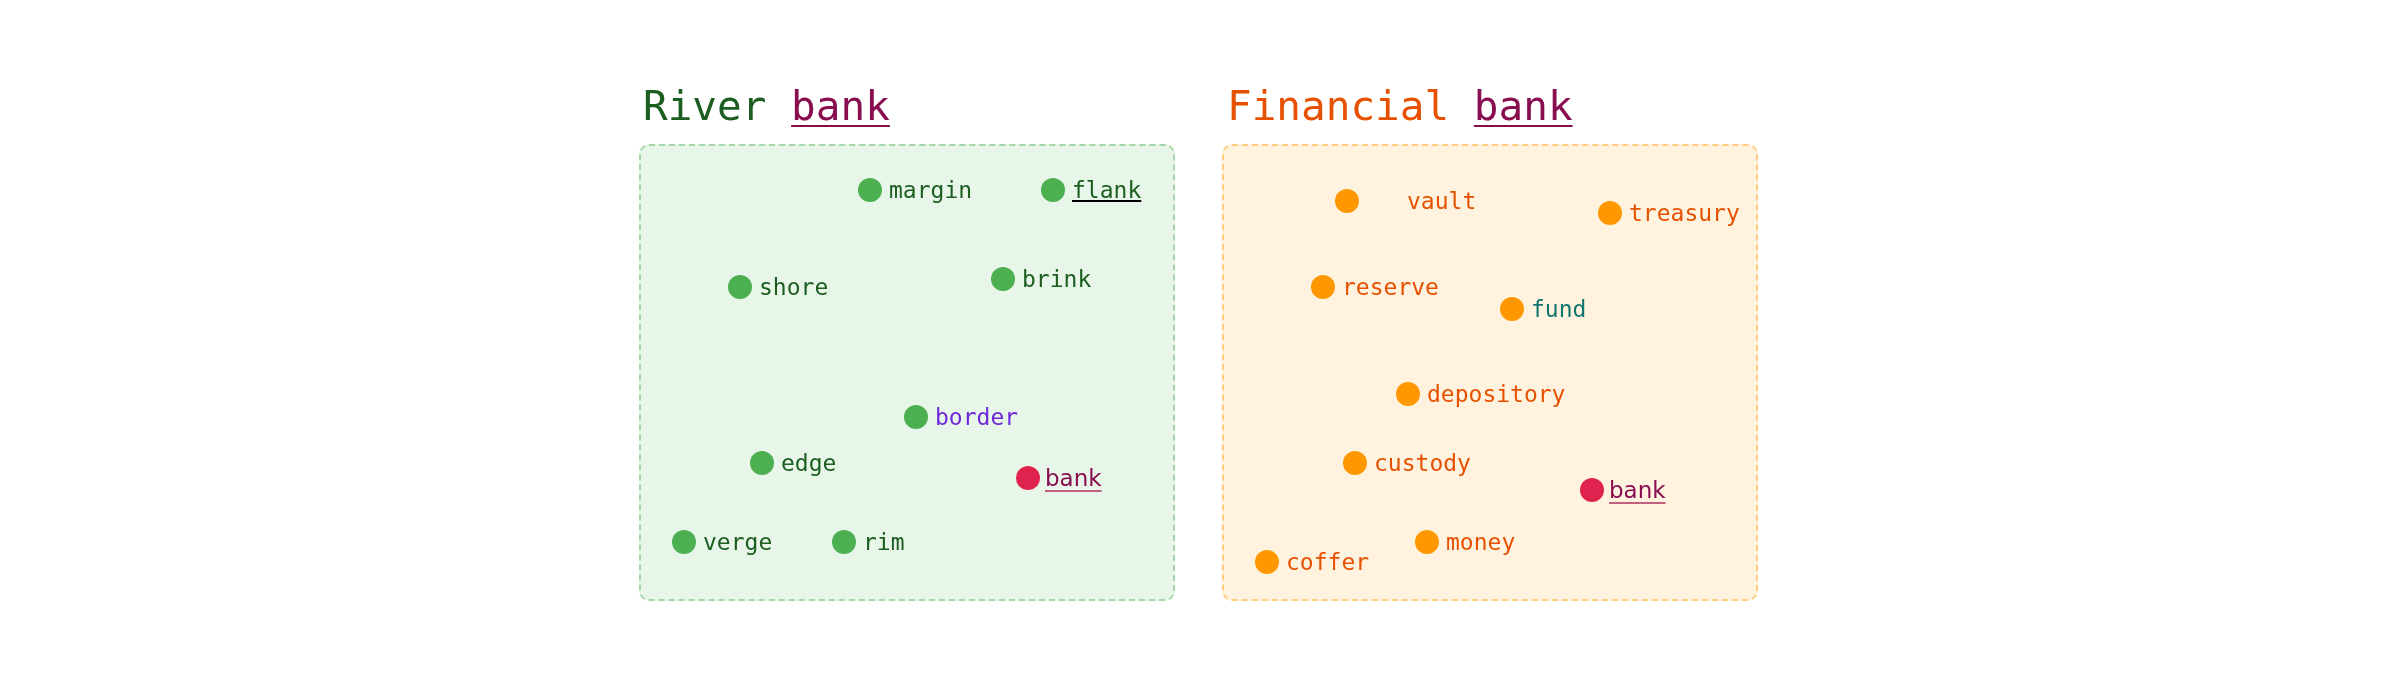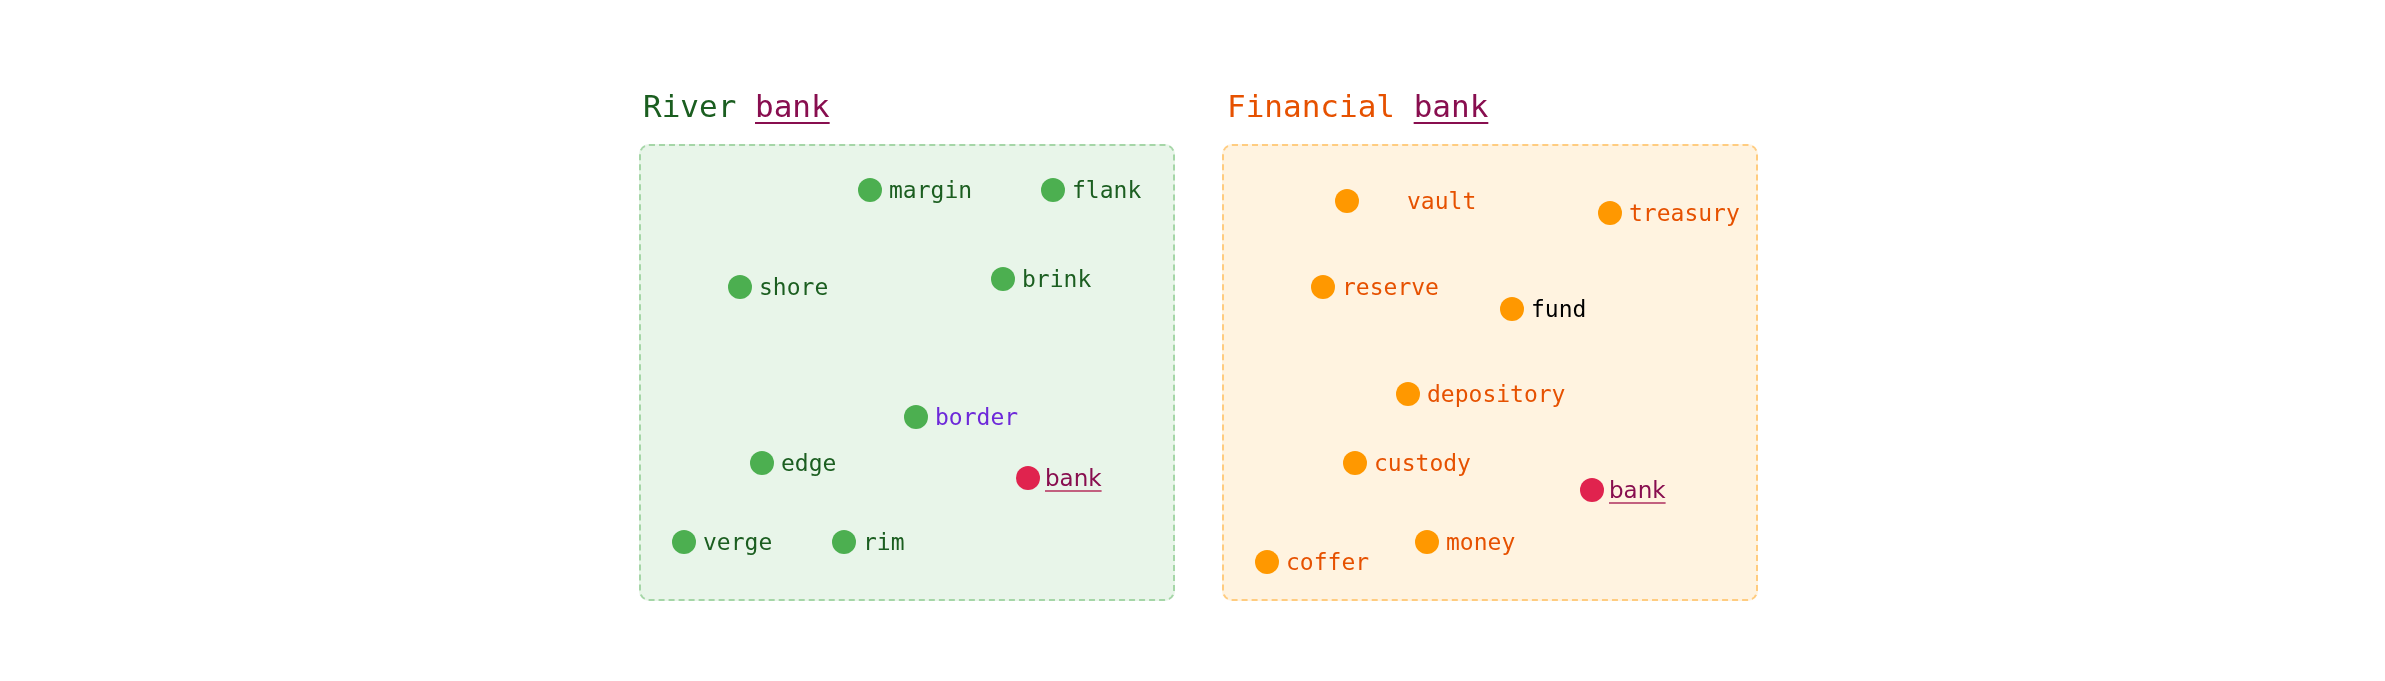--- a/index.html
+++ b/index.html
@@ -1,21 +1,21 @@
 <!DOCTYPE html>
 <html><head>
 <meta charset="utf-8">
 <style>
   html, body { margin: 0; padding: 0; background: #ffffff; }
   body { width: 2385px; height: 681px; position: relative; overflow: hidden; }
   .title {
     position: absolute;
     top: 86px;
     font-family: "DejaVu Sans Mono", "Liberation Mono", monospace;
-    font-size: 31px;
+    font-size: 41px;
     line-height: 40px;
     white-space: nowrap;
     letter-spacing: 0px;
   }
   .title .ambig {
     color: #880e4f;
     text-decoration: underline;
     text-decoration-thickness: 2px;
     text-underline-offset: 5px;
   }
@@ -63,21 +63,21 @@
 
 <div class="title" style="left:643px; color:#1b5e20;">
   <span>River</span>
   <span class="ambig">bank</span>
 </div>
 <div class="panel" id="panel-river" style="left:639px; background:#e8f5e9; border-color:#a5d6a7;">
     <div class="point" style="left: 229px; top: 44px;">
       <span class="dot" style="background: rgb(76, 175, 80);"></span>
       <span class="label" style="color: rgb(27, 94, 32);">margin</span>
     </div>
-    <div class="point" style="left: 412px; top: 44px;">
+    <div class="point" style="left: 412px; top: 44px; text-decoration: underline;">
       <span class="dot" style="background: rgb(76, 175, 80);"></span>
       <span class="label" style="color: rgb(27, 94, 32);">flank</span>
     </div>
     <div class="point" style="left: 99px; top: 141px;">
       <span class="dot" style="background: rgb(76, 175, 80);"></span>
       <span class="label" style="color: rgb(27, 94, 32);">shore</span>
     </div>
     <div class="point" style="left: 362px; top: 133px;">
       <span class="dot" style="background: rgb(76, 175, 80);"></span>
       <span class="label" style="color: rgb(27, 94, 32);">brink</span>
@@ -116,21 +116,21 @@
     <div class="point" style="left: 375px; top: 67px; padding-left: 11px;">
       <span class="dot" style="background: rgb(255, 152, 0);"></span>
       <span class="label" style="color: rgb(230, 81, 0);">treasury</span>
     </div>
     <div class="point" style="left: 99px; top: 141px;">
       <span class="dot" style="background: rgb(255, 152, 0);"></span>
       <span class="label" style="color: rgb(230, 81, 0);">reserve</span>
     </div>
     <div class="point" style="left: 288px; top: 163px;">
       <span class="dot" style="background: rgb(255, 152, 0);"></span>
-      <span class="label" style="color: #000000;">fund</span>
+      <span class="label" style="color: #0f766e;">fund</span>
     </div>
     <div class="point" style="left: 184px; top: 248px;">
       <span class="dot" style="background: rgb(255, 152, 0);"></span>
       <span class="label" style="color: rgb(230, 81, 0);">depository</span>
     </div>
     <div class="point" style="left: 111px; top: 317px; padding-left: 20px;">
       <span class="dot" style="background: rgb(255, 152, 0);"></span>
       <span class="label" style="color: rgb(230, 81, 0);">custody</span>
     </div>
     <div class="point" style="left: 368px; top: 344px;">

